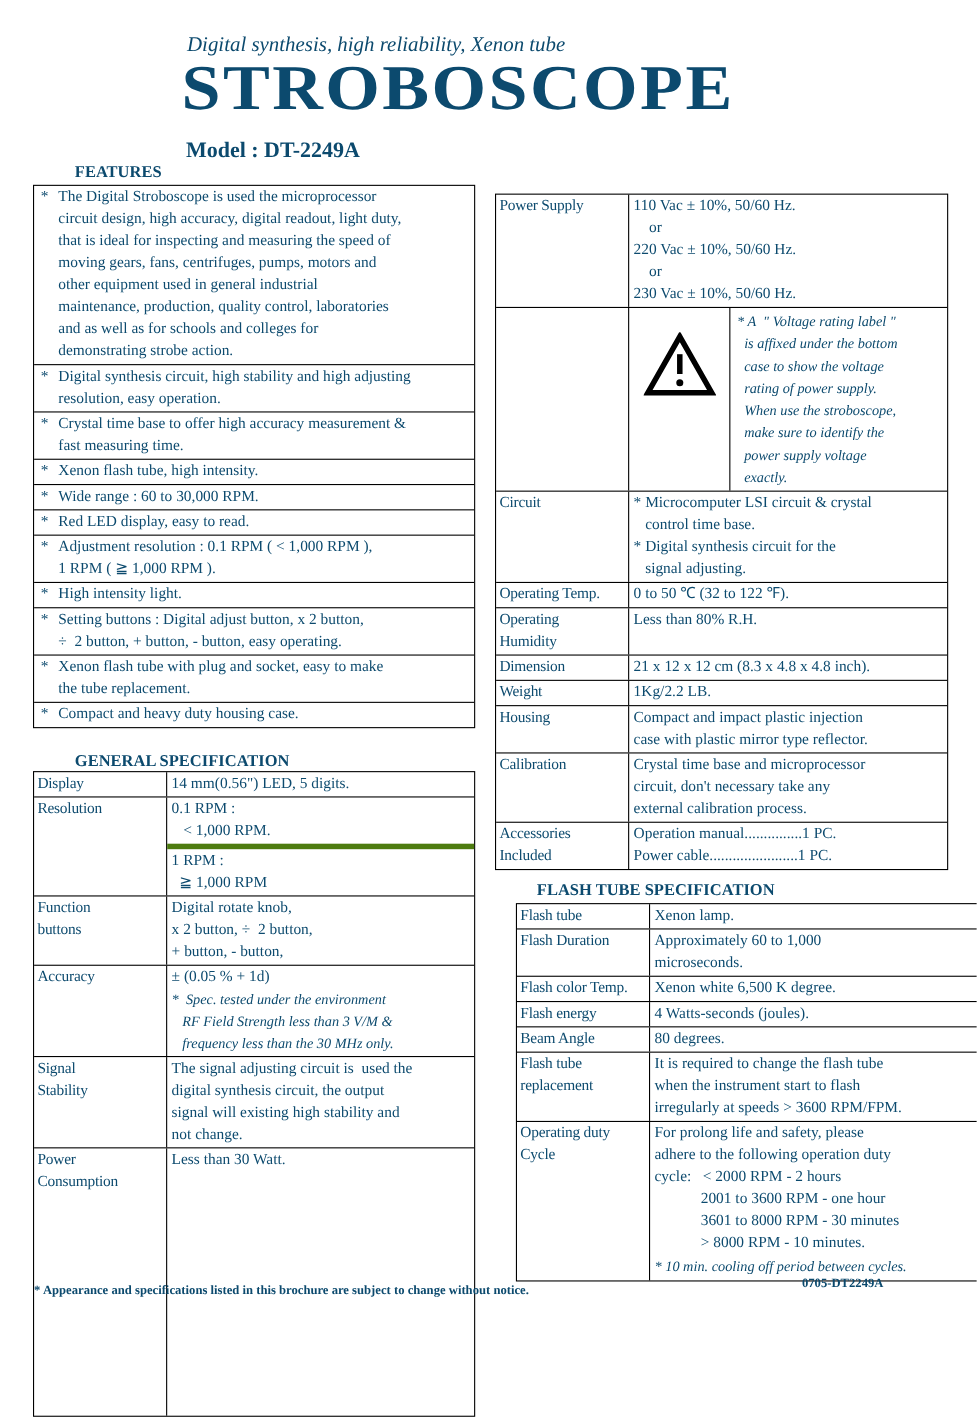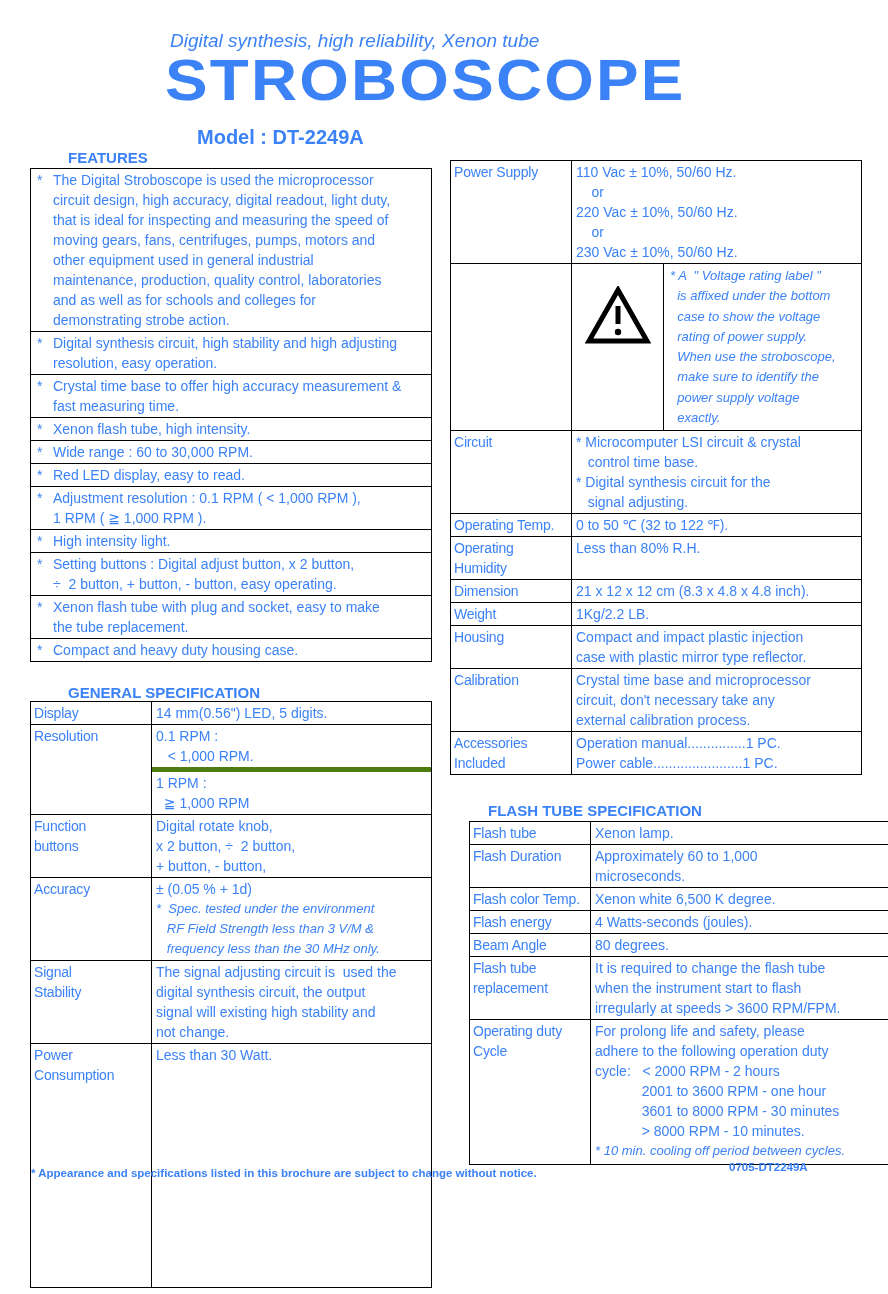--- a/index.html
+++ b/index.html
@@ -1,42 +1,42 @@
 <!DOCTYPE html>
 <html><head>
 <meta charset="utf-8">
 <style>
   * { margin:0; padding:0; box-sizing:border-box; }
   html,body { background:#fff; }
   .page {
     position:relative; width:888px; height:1294px; background:#ffffff;
-    font-family:Liberation Sans, sans-serif; color:#3b82f6; overflow:hidden;
+    font-family:Liberation Serif, serif; color:#0c4a6e; overflow:hidden;
   }
   .tagline {
     position:absolute; left:170px; top:30px;
     font-size:19px; font-style:italic; font-weight:500; white-space:nowrap;
   }
   .big-title {
     position:absolute; left:165px; top:46px;
     font-size:58px; font-weight:bold; letter-spacing:2px; white-space:nowrap;
     transform:scaleX(1.10); transform-origin:left top;
   }
   .model-line {
     position:absolute; left:169px; top:126px;
-    font-size:20px; font-weight:bold; white-space:nowrap;margin-left:28px;
+    font-size:20px; font-weight:bold; white-space:nowrap;
   }
   .sec-head { position:absolute; font-size:15px; font-weight:bold; white-space:nowrap;margin-left:37px; }
   #features-head { left:31px; top:149px; }
   #general-head  { left:31px; top:684px; }
   #flash-head    { left:451px; top:802px; }
 
   .tbl { position:absolute; border:1px solid #000; background:#fff; }
   #features-tbl { left:30px;  top:168px; width:402px; }
   #general-tbl  { left:30px;  top:701px; width:402px; height:587px; display:flex; flex-direction:column; }
-  #power-tbl    { left:450px; top:160px; width:412px; }
+  #power-tbl    { left:450px; top:176px; width:412px; }
   #flash-tbl    { left:469px; top:821px; width:456px; height:344px; display:flex; flex-direction:column; }
 
   
   .f-row { display:flex; border-top:1px solid #000; padding:1px 0; }
   .f-row:first-child { border-top:none; }
   .f-ast { width:22px; padding-left:6px; font-size:14px; line-height:20px; }
   .f-text { flex:1; }
 
   
   .s-row { display:flex; border-top:1px solid #000; }

